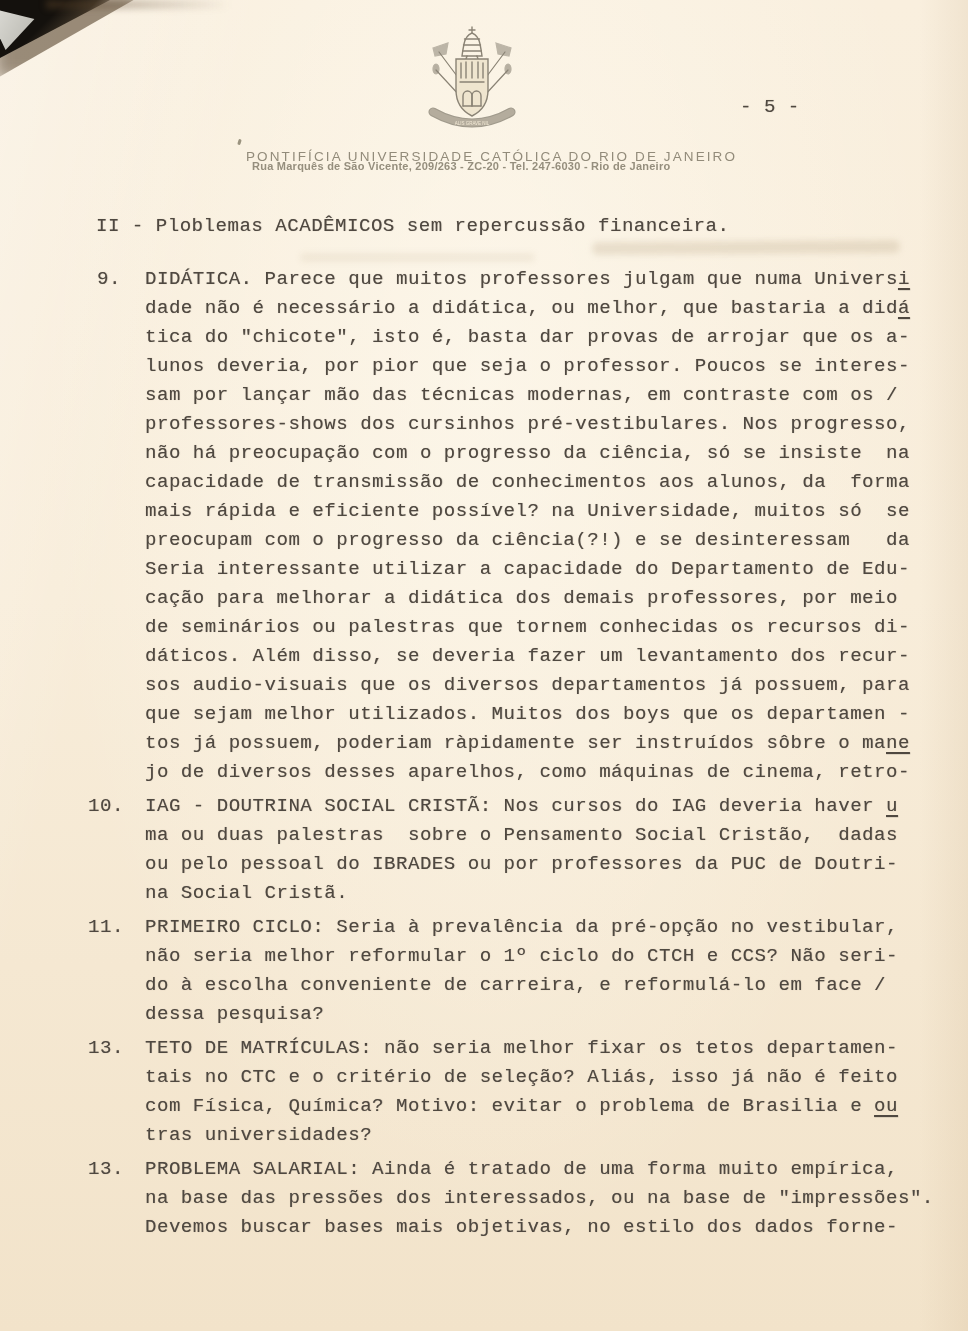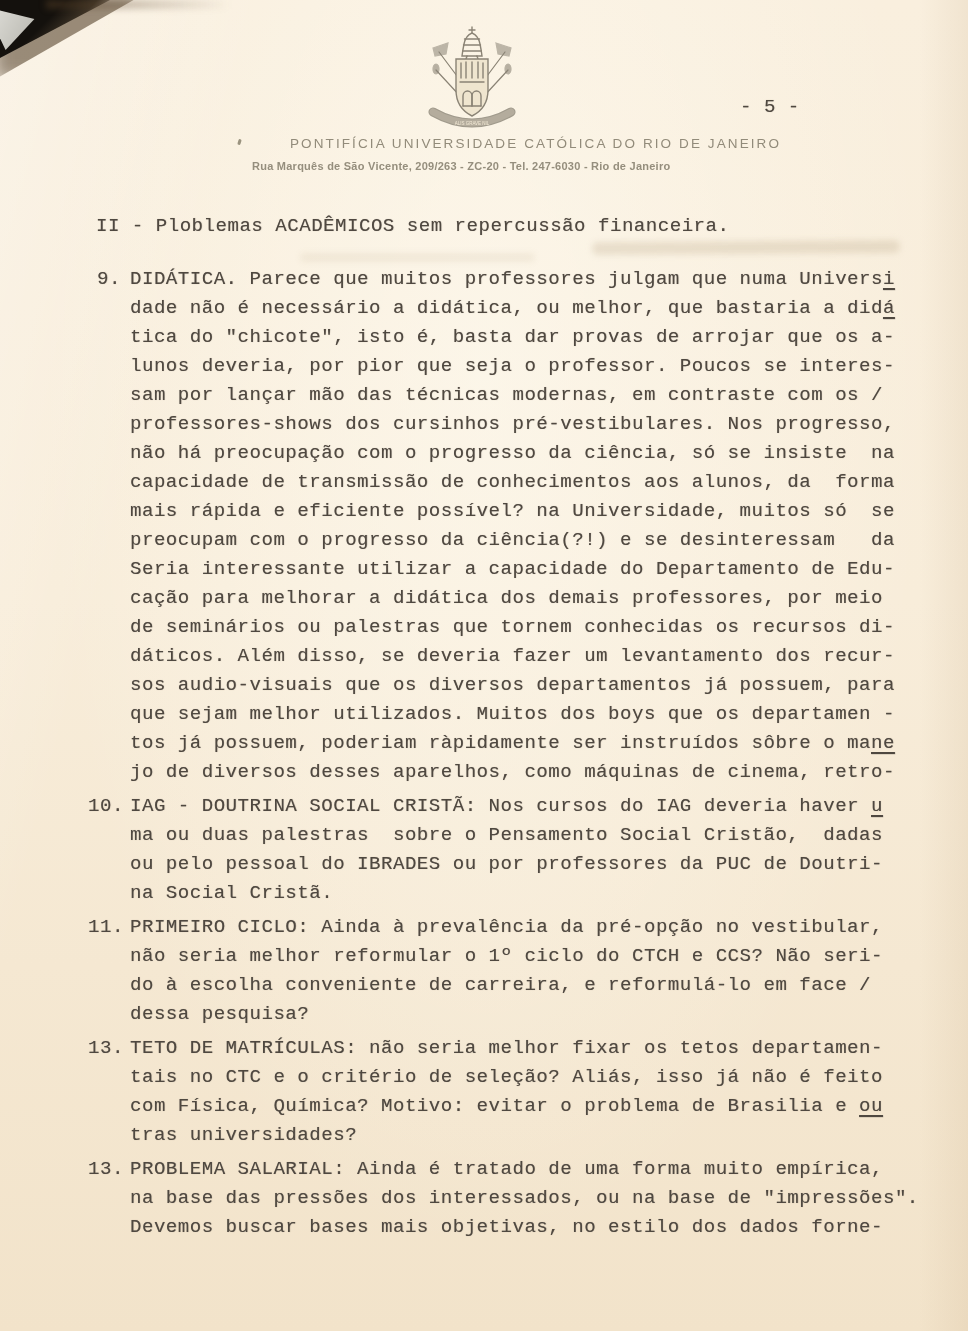--- a/index.html
+++ b/index.html
@@ -22,38 +22,38 @@
     background:linear-gradient(120deg,#d9d8d2,#b3b2aa);
     clip-path:polygon(0 6%, 86% 26%, 14% 100%, 0 72%); }
   .corner-smear { position:absolute; left:46px; top:0; width:185px; height:9px;
     background:linear-gradient(90deg, rgba(85,62,38,0.5), rgba(85,62,38,0)); filter:blur(3px); }
   
   .smudge { position:absolute; background:rgba(168,146,110,0.22); filter:blur(3px); border-radius:6px; }
   .smudge.s1 { left:592px; top:241px; width:308px; height:13px; transform:rotate(-0.4deg); }
   .smudge.s2 { left:300px; top:253px; width:235px; height:9px; opacity:0.55; }
 
   .crest { position:absolute; left:423px; top:26px; width:98px; height:108px; color:#8a8375; }
-  .letterhead-name { position:absolute; left:246px; top:136px;
+  .letterhead-name { position:absolute; left:246px; top:149px;
     font-family:"Liberation Sans", sans-serif; font-size:13.5px; letter-spacing:2.1px;
-    color:#928b7a; white-space:pre;margin-left:44px; }
+    color:#928b7a; white-space:pre; }
   .letterhead-address { position:absolute; left:252px; top:160px;
     font-family:"Liberation Sans", sans-serif; font-size:11px; font-weight:bold;
     letter-spacing:0.25px; color:#958e7d; white-space:pre; }
   .speck { position:absolute; left:238px; top:139px; width:3px; height:6px;
     background:#9a937f; transform:rotate(18deg); border-radius:2px; }
   .page-number { position:absolute; left:740px; top:93px; font-size:18px;
     letter-spacing:5px; color:#615a4e; white-space:pre; }
 
   .typewriter { color:#4f4840; font-size:19px; line-height:29px; letter-spacing:0.55px;
     text-shadow:0.3px 0.3px 0.7px rgba(79,72,64,0.5); }
   .doc-body { position:absolute; left:88px; top:212px; width:832px; }
   .section-heading { margin:0 0 24px 8px; white-space:pre; }
   .item { display:flex; margin:0 0 5px 0; }
   .item .num { flex:none; width:33px; text-align:right; white-space:pre; }
-  .item .item-body { flex:1; margin-left:9px; }
+  .item .item-body { flex:1; margin-left:24px; }
   .line { white-space:pre; }
   .hy { text-decoration:underline; text-underline-offset:4px; text-decoration-thickness:1.5px; }
 </style>
 </head>
 <body>
 
 <div class="page">
 
   <div class="corner-shadow"></div>
   <div class="corner-dark"></div>
@@ -144,21 +144,21 @@
           <div class="item-body">
             <div class="line">IAG - DOUTRINA SOCIAL CRISTÃ: Nos cursos do IAG deveria haver <span class="hy">u</span></div>
             <div class="line">ma ou duas palestras  sobre o Pensamento Social Cristão,  dadas</div>
             <div class="line">ou pelo pessoal do IBRADES ou por professores da PUC de Doutri-</div>
             <div class="line">na Social Cristã.</div>
           </div>
         </div>
         <div class="item">
           <div class="num">11.</div>
           <div class="item-body">
-            <div class="line">PRIMEIRO CICLO: Ainda à prevalência da pré-opção no vestibular,</div>
+            <div class="line">PRIMEIRO CICLO: Seria à prevalência da pré-opção no vestibular,</div>
             <div class="line">não seria melhor reformular o 1º ciclo do CTCH e CCS? Não seri-</div>
             <div class="line">do à escolha conveniente de carreira, e reformulá-lo em face /</div>
             <div class="line">dessa pesquisa?</div>
           </div>
         </div>
         <div class="item">
           <div class="num">13.</div>
           <div class="item-body">
             <div class="line">TETO DE MATRÍCULAS: não seria melhor fixar os tetos departamen-</div>
             <div class="line">tais no CTC e o critério de seleção? Aliás, isso já não é feito</div>

